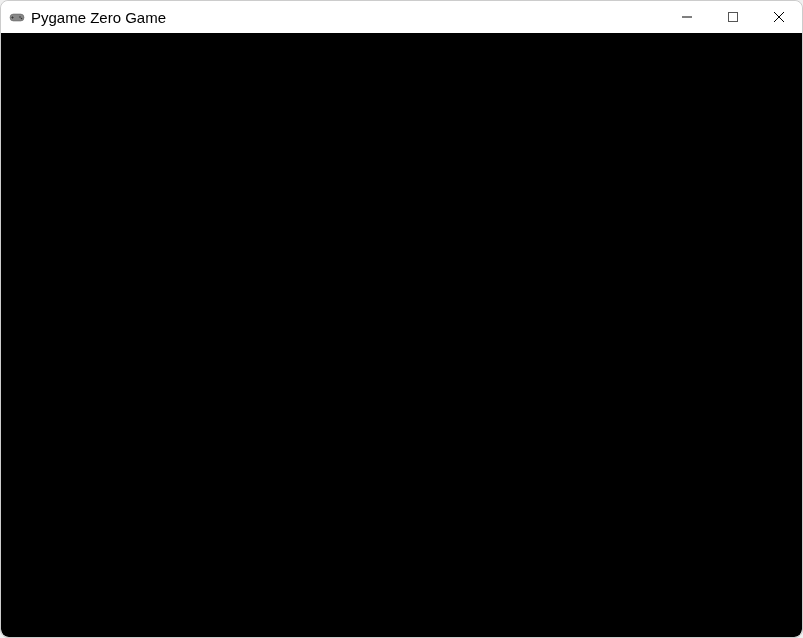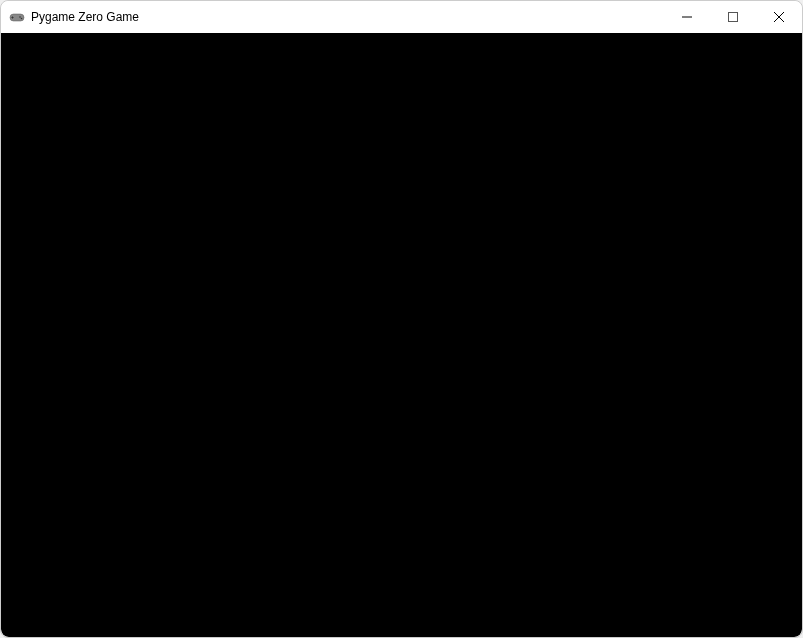--- a/index.html
+++ b/index.html
@@ -36,21 +36,21 @@
     }
     .app-icon {
       width: 16px;
       height: 16px;
       margin-right: 6px;
       display: flex;
       align-items: center;
       justify-content: center;
     }
     .title-text {
-      font-size: 12px;
+      font-size: 15px;
       color: #000000;
       flex: 1;
     }
     .window-controls {
       display: flex;
       height: 100%;
     }
     .ctrl-btn {
       width: 46px;
       height: 32px;

